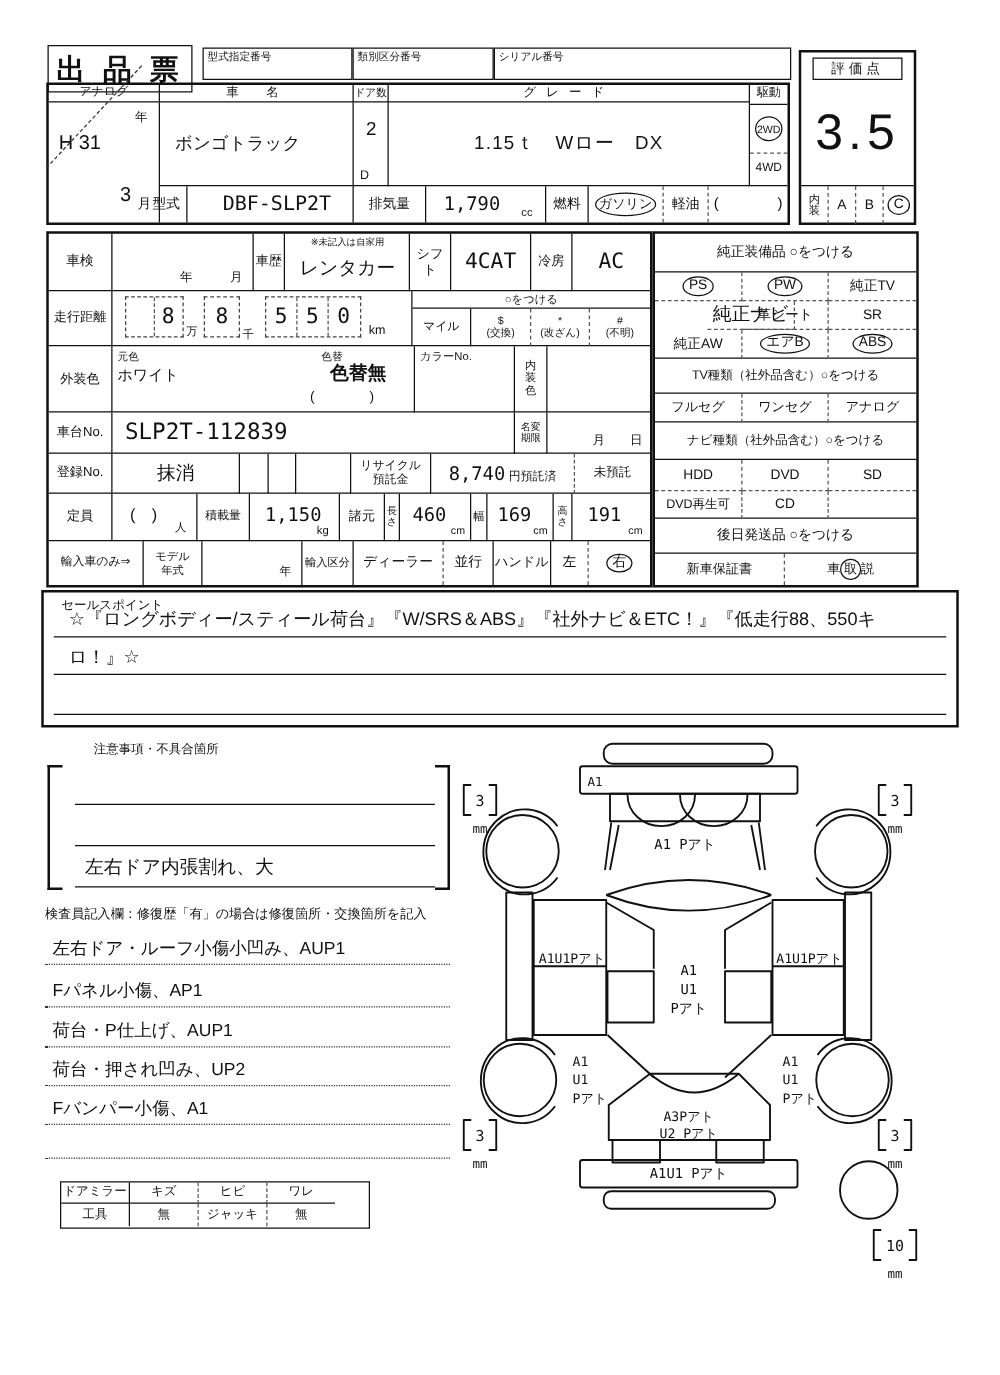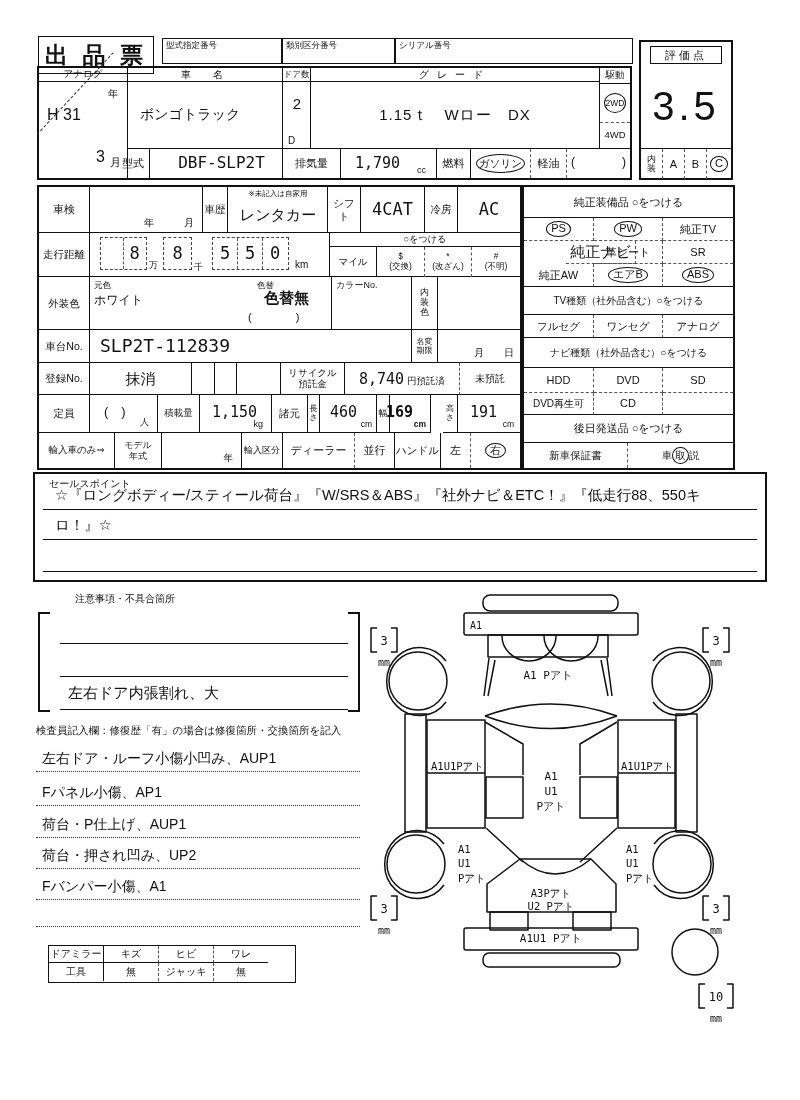--- a/index.html
+++ b/index.html
@@ -173,21 +173,21 @@
       <span class="abs" style="right:8px;bottom:3px;font-size:9px;">kg</span>
     </div>
     <div class="cell br bb" style="left:233px;top:208px;width:36px;height:38px;font-size:10.5px;">諸元</div>
     <div class="cell br bb pre" style="left:269px;top:208px;width:12px;height:38px;font-size:8px;line-height:1.1;">長
 さ</div>
     <div class="abs br bb" style="left:281px;top:208px;width:57px;height:38px;">
       <span class="abs mono" style="left:10px;top:8px;font-size:15px;">460</span>
       <span class="abs" style="right:4px;bottom:3px;font-size:8.5px;">cm</span>
     </div>
     <div class="cell br bb" style="left:338px;top:208px;width:13px;height:38px;font-size:9px;">幅</div>
-    <div class="abs br bb" style="left:339px;top:208px;width:53px;height:38px;font-weight:bold;">
+    <div class="abs br bb" style="left:351px;top:208px;width:53px;height:38px;">
       <span class="abs mono" style="left:8px;top:8px;font-size:15px;">169</span>
       <span class="abs" style="right:4px;bottom:3px;font-size:8.5px;">cm</span>
     </div>
     <div class="cell br bb pre" style="left:404px;top:208px;width:15px;height:38px;font-size:8px;line-height:1.1;">高
 さ</div>
     <div class="abs bb" style="left:419px;top:208px;width:62px;height:38px;">
       <span class="abs mono" style="left:12px;top:8px;font-size:15px;">191</span>
       <span class="abs" style="right:6px;bottom:3px;font-size:8.5px;">cm</span>
     </div>
 

